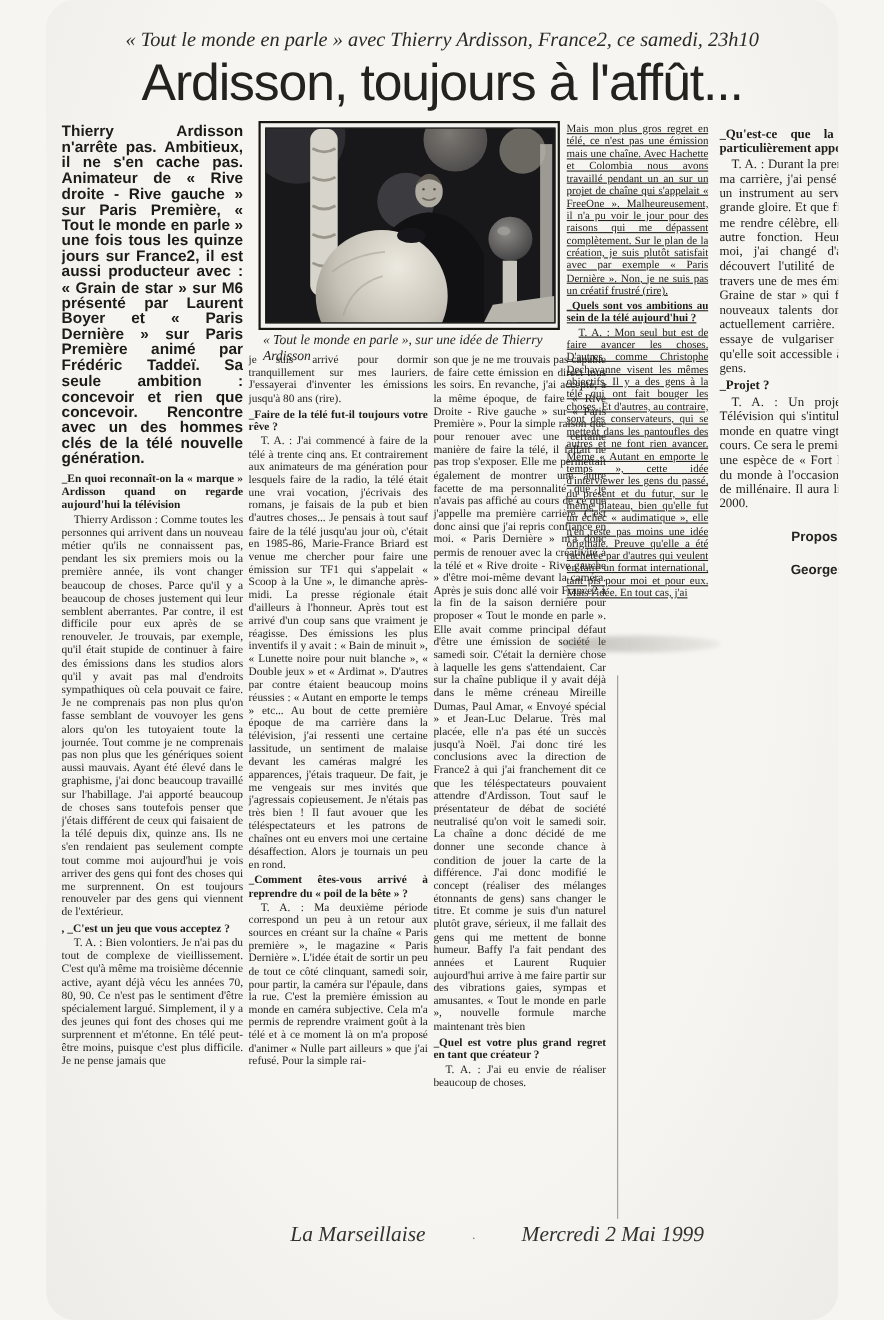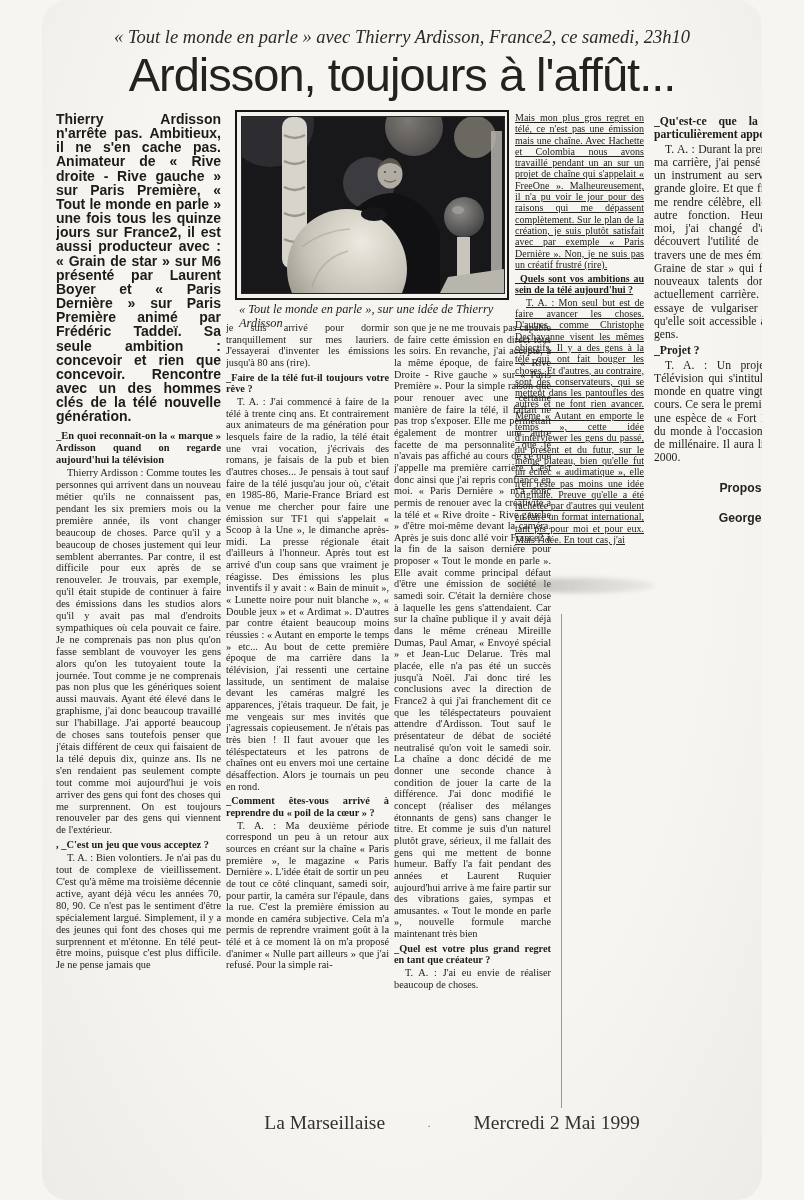--- a/index.html
+++ b/index.html
@@ -27,21 +27,21 @@
     font-size:12.2px;line-height:14px;text-align:right;text-indent:0;margin-top:16px;}
   .photo-wrap{position:absolute;left:193px;top:110px;width:274px;margin:0;box-sizing:border-box;
     border:2px solid #17160f;background:#f3f2ee;padding:4px;}
   .photo{display:block;width:100%;height:176px;border:1px solid #26251f;background:#17171a;}
   .caption{position:absolute;left:197px;top:302px;width:268px;font-style:italic;
     font-size:12.4px;line-height:1.15;color:#1f1e1a;}
   .vrule{position:absolute;left:519px;top:614px;width:1px;height:494px;background:#9d998f;}
   .smudge{position:absolute;left:468px;top:578px;width:145px;height:15px;border-radius:50%;
     background:linear-gradient(90deg,rgba(110,105,95,.38),rgba(150,145,133,.12));filter:blur(2px);}
   .footer{position:absolute;top:1112px;left:130px;width:560px;display:flex;
-    justify-content:center;align-items:flex-end;gap:42px;
+    justify-content:center;align-items:flex-end;gap:42px;font-style:italic;
     font-size:19.5px;color:#33322d;}
   .footer .sep{font-size:13px;color:#8a867c;}
 </style>
 </head>
 <body>
 
 <div class="page">
 
   <div class="kicker">« Tout le monde en parle » avec Thierry Ardisson, France2, ce samedi, 23h10</div>
   <h1 class="headline">Ardisson, toujours à l'affût...</h1>
@@ -93,21 +93,21 @@
       <ellipse cx="132" cy="97" rx="13" ry="7" fill="#16161b"></ellipse>
       <polygon points="198,176 262,176 262,152 206,160" fill="#b8b5ad"></polygon>
     </svg>
   </figure>
   <figcaption class="caption">« Tout le monde en parle », sur une idée de Thierry Ardisson</figcaption>
 
   <section class="col col2">
       <p class="blk blk-cont">je suis arrivé pour dormir tranquillement sur mes lauriers. J'essayerai d'inventer les émissions jusqu'à 80 ans (rire).</p>
       <p class="blk blk-q">_Faire de la télé fut-il toujours votre rêve ?</p>
       <p class="blk blk-a">T. A. : J'ai commencé à faire de la télé à trente cinq ans. Et contrairement aux animateurs de ma génération pour lesquels faire de la radio, la télé était une vrai vocation, j'écrivais des romans, je faisais de la pub et bien d'autres choses... Je pensais à tout sauf faire de la télé jusqu'au jour où, c'était en 1985-86, Marie-France Briard est venue me chercher pour faire une émission sur TF1 qui s'appelait « Scoop à la Une », le dimanche après-midi. La presse régionale était d'ailleurs à l'honneur. Après tout est arrivé d'un coup sans que vraiment je réagisse. Des émissions les plus inventifs il y avait : « Bain de minuit », « Lunette noire pour nuit blanche », « Double jeux » et « Ardimat ». D'autres par contre étaient beaucoup moins réussies : « Autant en emporte le temps » etc... Au bout de cette première époque de ma carrière dans la télévision, j'ai ressenti une certaine lassitude, un sentiment de malaise devant les caméras malgré les apparences, j'étais traqueur. De fait, je me vengeais sur mes invités que j'agressais copieusement. Je n'étais pas très bien ! Il faut avouer que les téléspectateurs et les patrons de chaînes ont eu envers moi une certaine désaffection. Alors je tournais un peu en rond.</p>
-      <p class="blk blk-q">_Comment êtes-vous arrivé à reprendre du « poil de la cœur » ?</p>
+      <p class="blk blk-q">_Comment êtes-vous arrivé à reprendre du « poil de la bête » ?</p>
       <p class="blk blk-a">T. A. : Ma deuxième période correspond un peu à un retour aux sources en créant sur la chaîne « Paris première », le magazine « Paris Dernière ». L'idée était de sortir un peu de tout ce côté clinquant, samedi soir, pour partir, la caméra sur l'épaule, dans la rue. C'est la première émission au monde en caméra subjective. Cela m'a permis de reprendre vraiment goût à la télé et à ce moment là on m'a proposé d'animer « Nulle part ailleurs » que j'ai refusé. Pour la simple rai-</p>
     </section>
   <section class="col col3">
       <p class="blk blk-cont">son que je ne me trouvais pas capable de faire cette émission en direct tous les soirs. En revanche, j'ai accepté, à la même époque, de faire « Rive Droite - Rive gauche » sur « Paris Première ». Pour la simple raison que pour renouer avec une certaine manière de faire la télé, il fallait ne pas trop s'exposer. Elle me permettait également de montrer une autre facette de ma personnalité que je n'avais pas affiché au cours de ce que j'appelle ma première carrière. C'est donc ainsi que j'ai repris confiance en moi. « Paris Dernière » m'a donc permis de renouer avec la créativité à la télé et « Rive droite - Rive gauche » d'être moi-même devant la caméra. Après je suis donc allé voir France2 à la fin de la saison dernière pour proposer « Tout le monde en parle ». Elle avait comme principal défaut d'être une émission de société le samedi soir. C'était la dernière chose à laquelle les gens s'attendaient. Car sur la chaîne publique il y avait déjà dans le même créneau Mireille Dumas, Paul Amar, « Envoyé spécial » et Jean-Luc Delarue. Très mal placée, elle n'a pas été un succès jusqu'à Noël. J'ai donc tiré les conclusions avec la direction de France2 à qui j'ai franchement dit ce que les téléspectateurs pouvaient attendre d'Ardisson. Tout sauf le présentateur de débat de société neutralisé qu'on voit le samedi soir. La chaîne a donc décidé de me donner une seconde chance à condition de jouer la carte de la différence. J'ai donc modifié le concept (réaliser des mélanges étonnants de gens) sans changer le titre. Et comme je suis d'un naturel plutôt grave, sérieux, il me fallait des gens qui me mettent de bonne humeur. Baffy l'a fait pendant des années et Laurent Ruquier aujourd'hui arrive à me faire partir sur des vibrations gaies, sympas et amusantes. « Tout le monde en parle », nouvelle formule marche maintenant très bien</p>
       <p class="blk blk-q">_Quel est votre plus grand regret en tant que créateur ?</p>
       <p class="blk blk-a">T. A. : J'ai eu envie de réaliser beaucoup de choses.</p>
     </section>
   <section class="col col4">
       <p class="blk blk-cont">Mais mon plus gros regret en télé, ce n'est pas une émission mais une chaîne. Avec Hachette et Colombia nous avons travaillé pendant un an sur un projet de chaîne qui s'appelait « FreeOne ». Malheureusement, il n'a pu voir le jour pour des raisons qui me dépassent complètement. Sur le plan de la création, je suis plutôt satisfait avec par exemple « Paris Dernière ». Non, je ne suis pas un créatif frustré (rire).</p>
       <p class="blk blk-q">_Quels sont vos ambitions au sein de la télé aujourd'hui ?</p>

